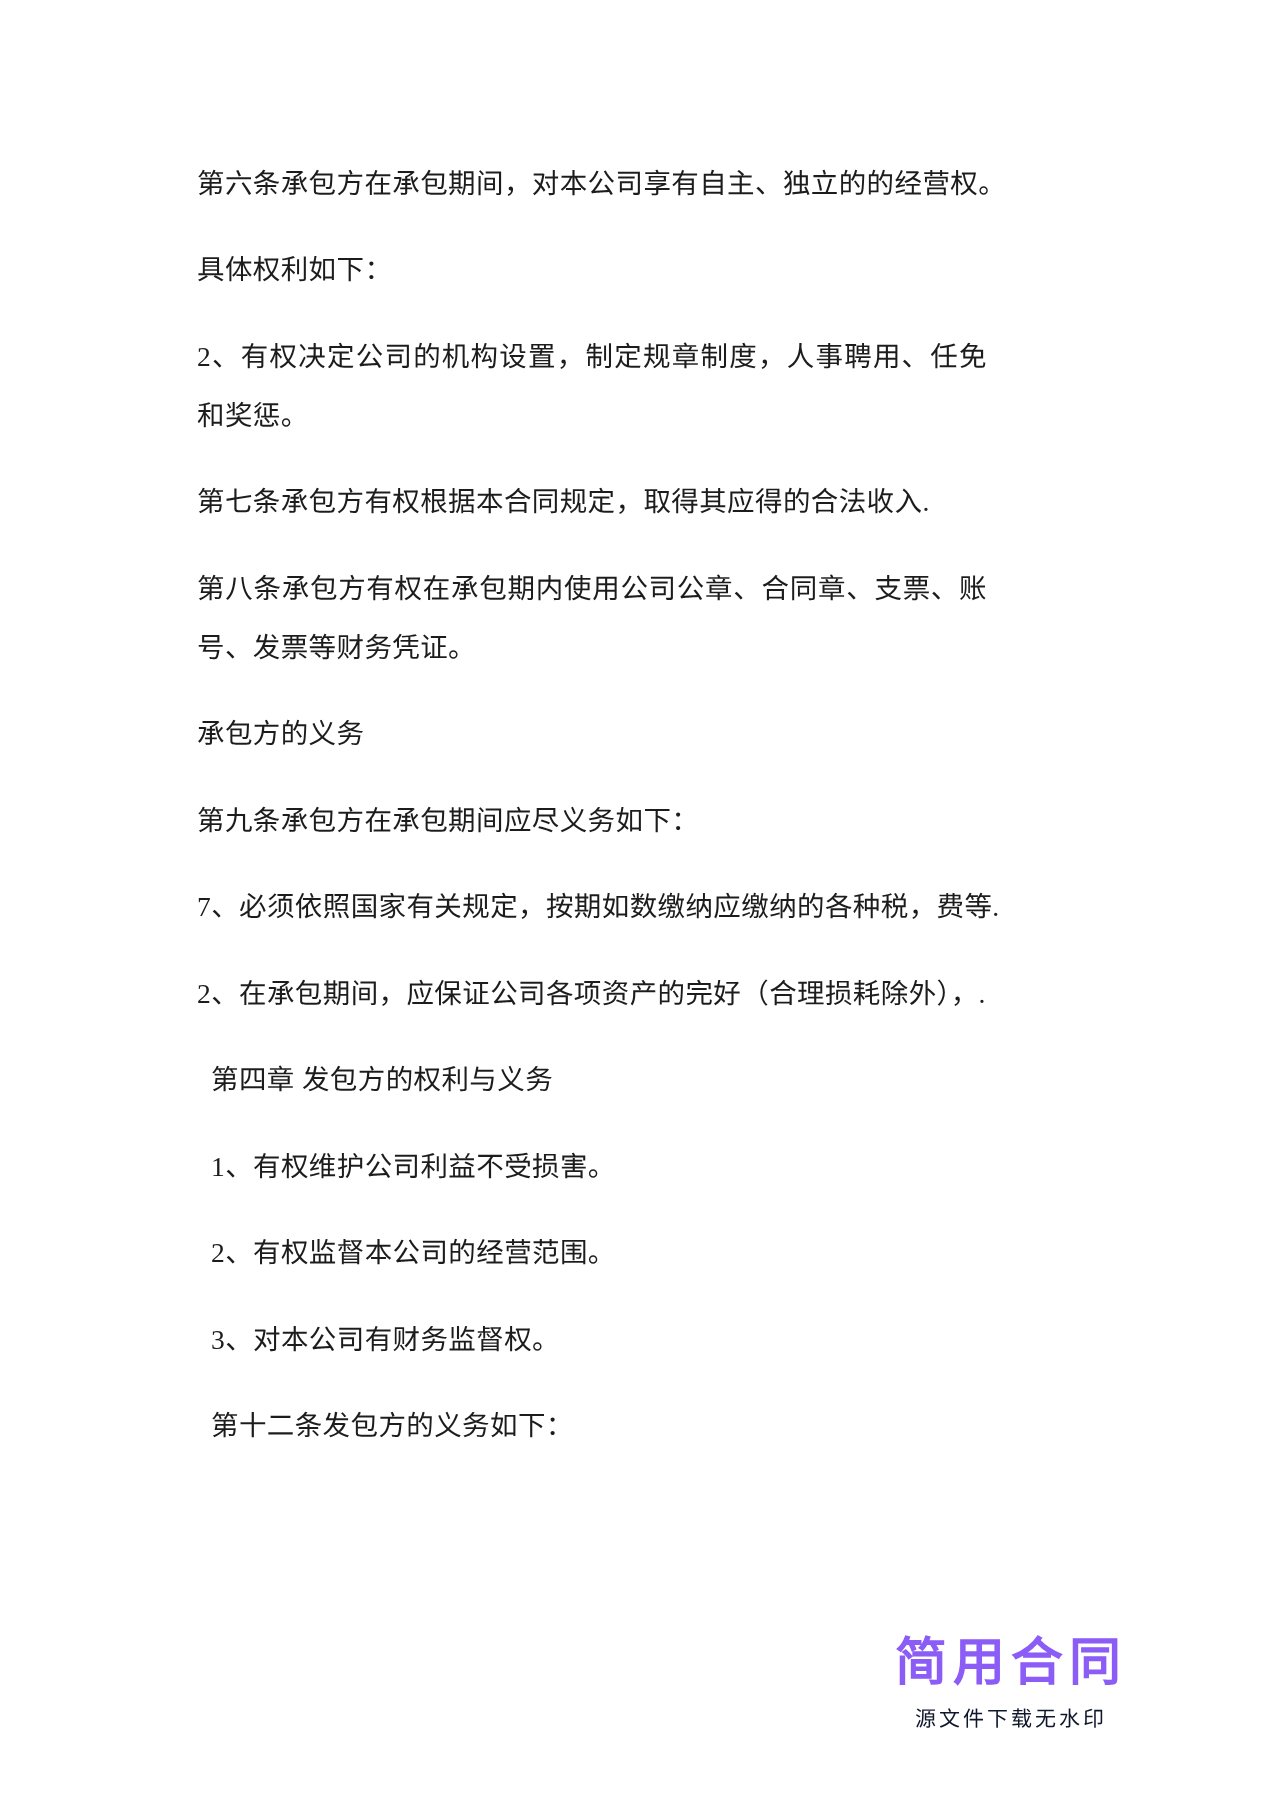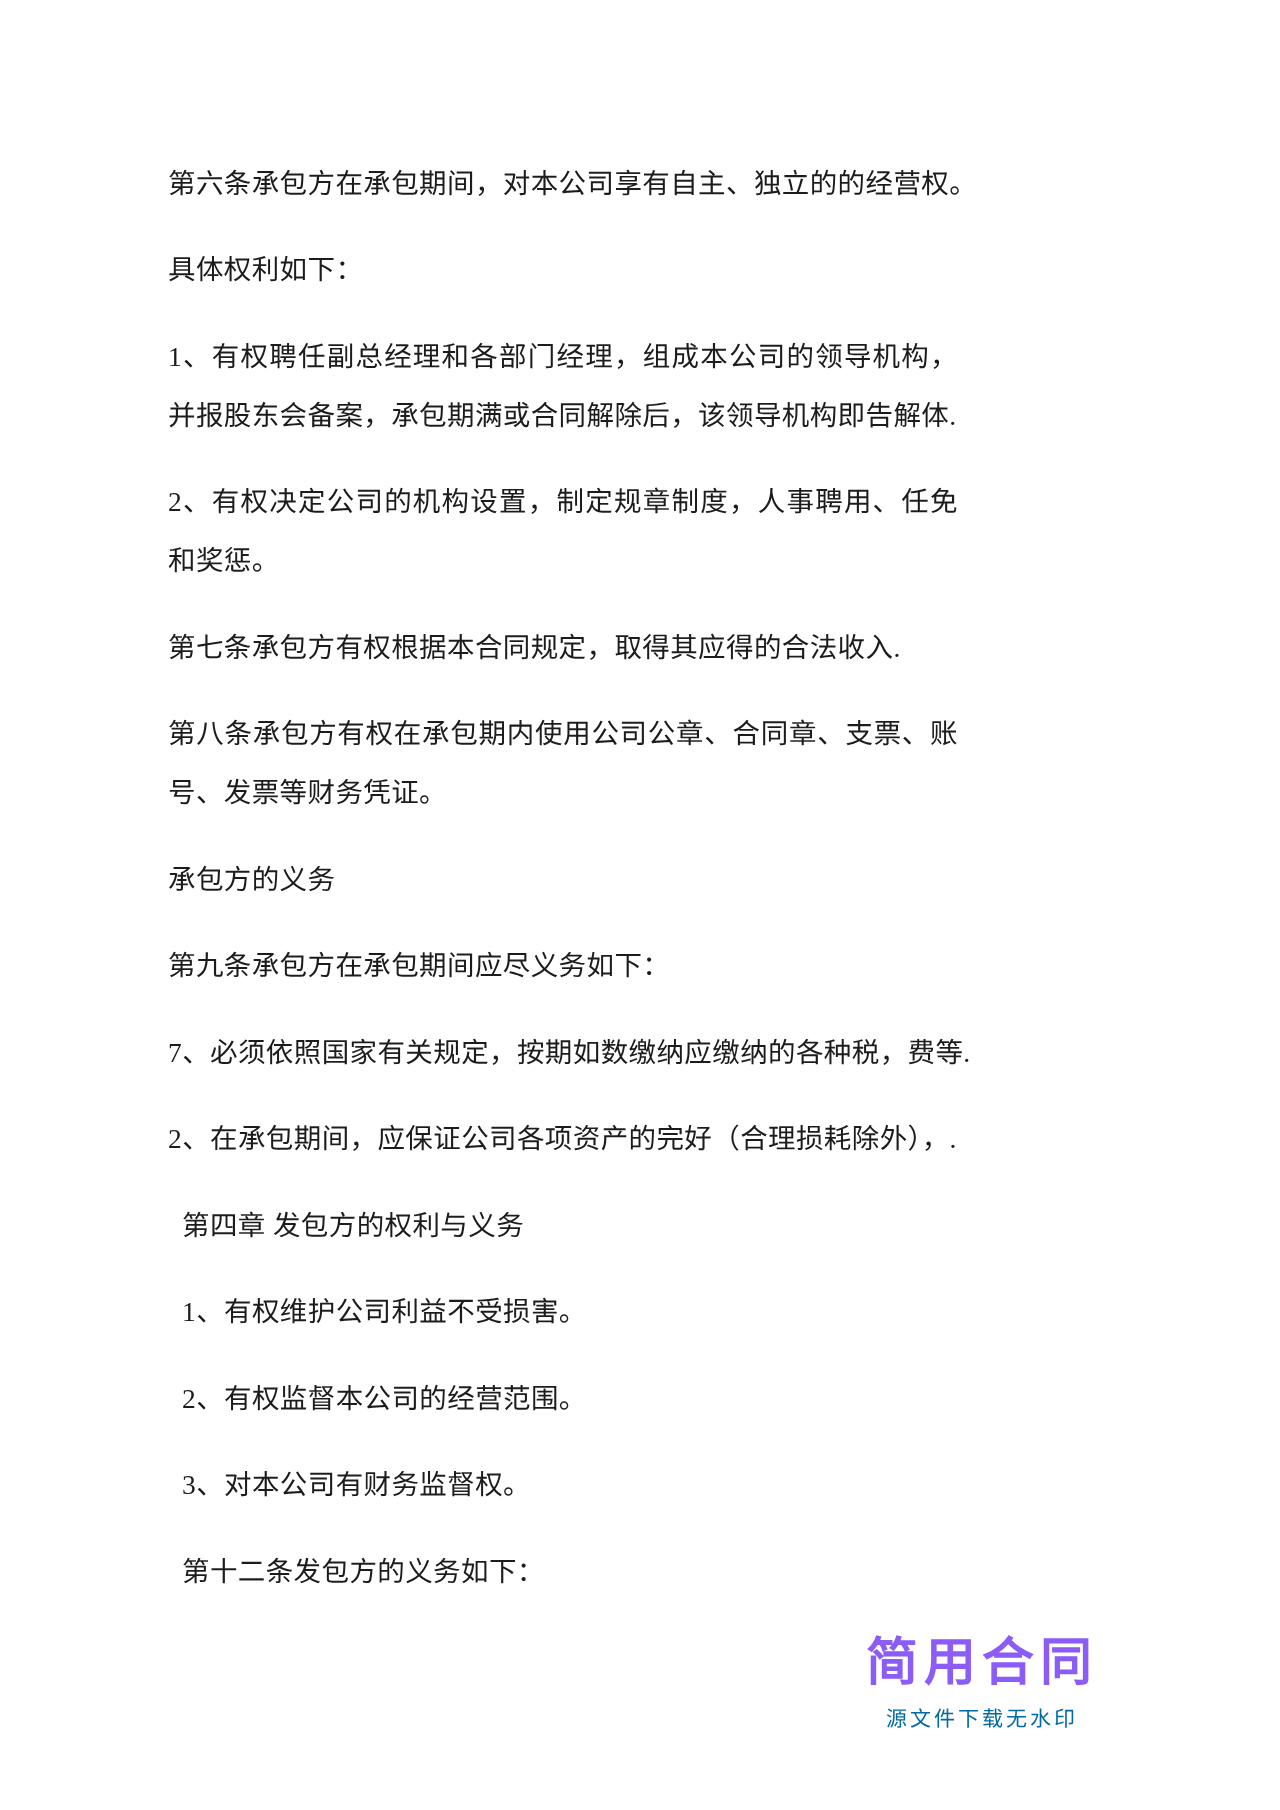--- a/index.html
+++ b/index.html
@@ -11,20 +11,21 @@
   body {
     font-family: "Liberation Serif", "DejaVu Serif", serif;
   }
   .page {
     position: relative;
     width: 1156px;
     height: 1810px;
     background: #ffffff;
     overflow: hidden;
     box-sizing: border-box;
+    margin-left: 29px;
   }
   .doc-body {
     position: absolute;
     left: 168px;
     top: 126px;
     width: 790px;
   }
   .para {
     font-size: 27.5px;
     line-height: 59px;
@@ -57,36 +58,35 @@
     font-weight: 700;
     color: #8b5cf6;
     letter-spacing: 6px;
     line-height: 1.05;
     white-space: nowrap;
   }
   .wm-sub {
     font-family: "DejaVu Sans", "Liberation Sans", sans-serif;
     font-size: 21px;
     font-weight: 400;
-    color: #0369a1;
+    color: #0f172a;
     letter-spacing: 3px;
     margin-top: 12px;
     white-space: nowrap;
   }
 </style>
 </head>
 <body>
 
 <div class="page">
 
   <div class="doc-body">
 
     <p class="para">第六条承包方在承包期间，对本公司享有自主、独立的的经营权。</p>
     <p class="para">具体权利如下：</p>
-    <p class="para wrap">1、有权聘任副总经理和各部门经理，组成本公司的领导机构，并报股东会备案，承包期满或合同解除后，该领导机构即告解体.</p>
     <p class="para wrap">2、有权决定公司的机构设置，制定规章制度，人事聘用、任免和奖惩。</p>
     <p class="para">第七条承包方有权根据本合同规定，取得其应得的合法收入.</p>
     <p class="para wrap">第八条承包方有权在承包期内使用公司公章、合同章、支票、账号、发票等财务凭证。</p>
     <p class="para">承包方的义务</p>
     <p class="para">第九条承包方在承包期间应尽义务如下：</p>
     <p class="para">7、必须依照国家有关规定，按期如数缴纳应缴纳的各种税，费等.</p>
     <p class="para">2、在承包期间，应保证公司各项资产的完好（合理损耗除外），.</p>
     <p class="para indent-1">第四章 发包方的权利与义务</p>
     <p class="para indent-1">1、有权维护公司利益不受损害。</p>
     <p class="para indent-1">2、有权监督本公司的经营范围。</p>

